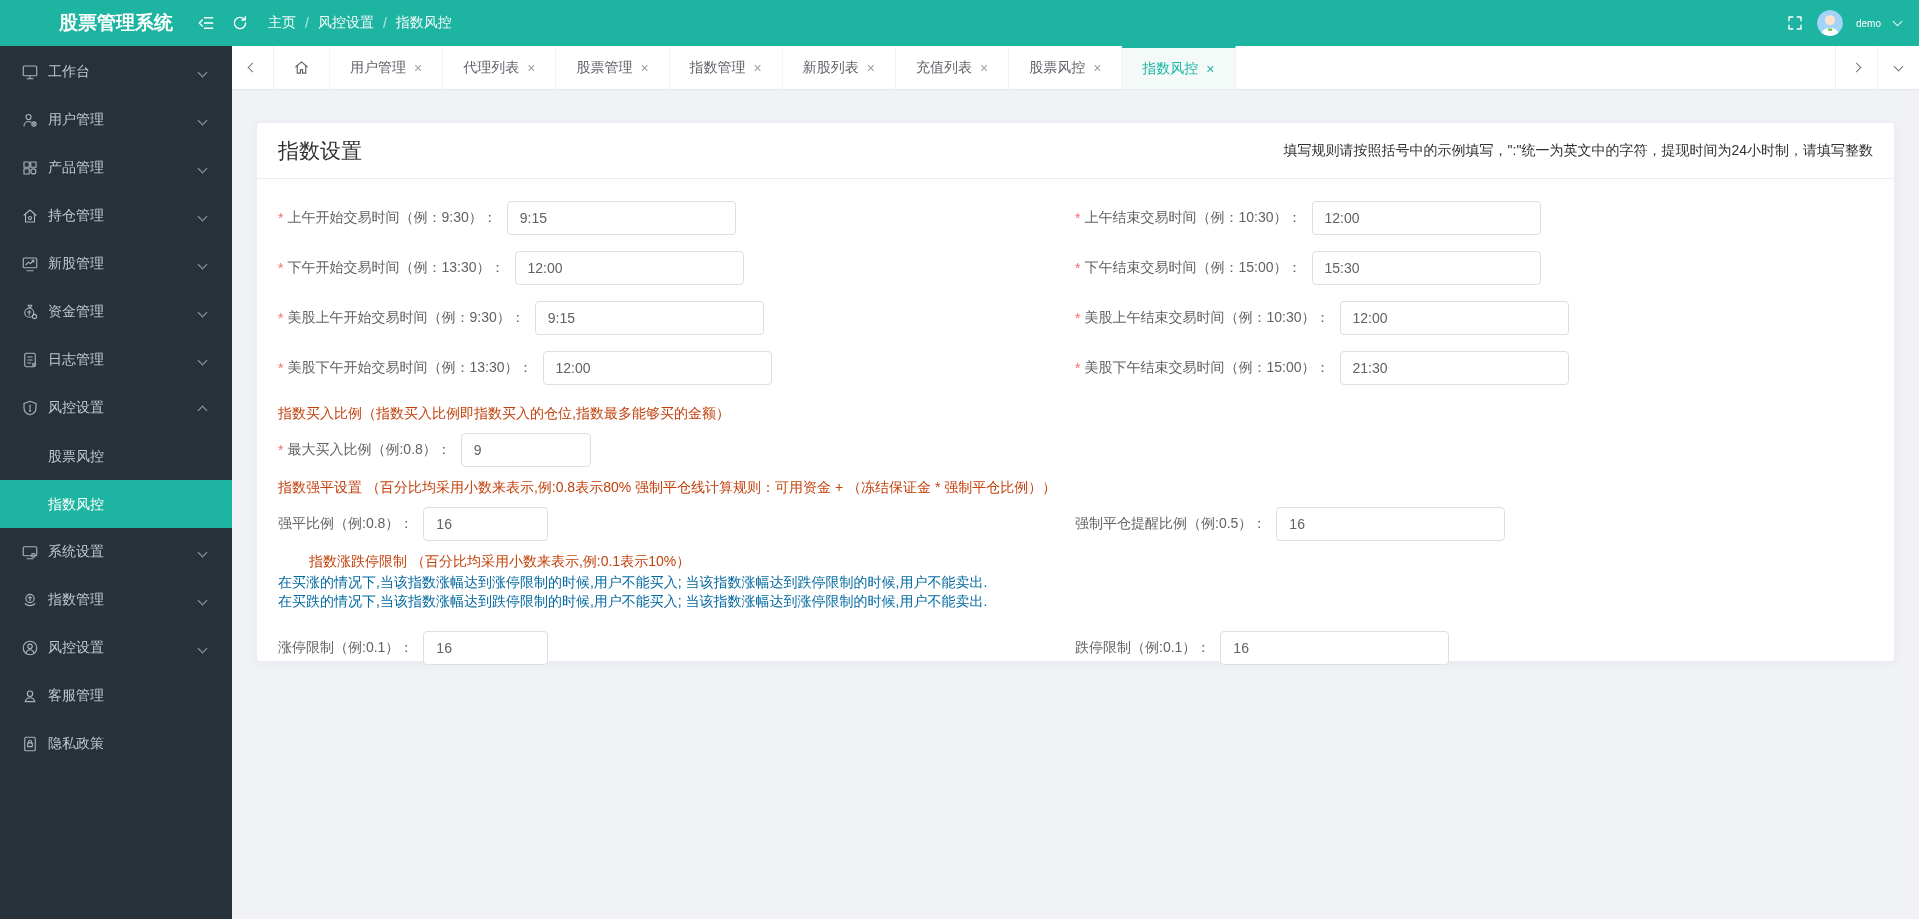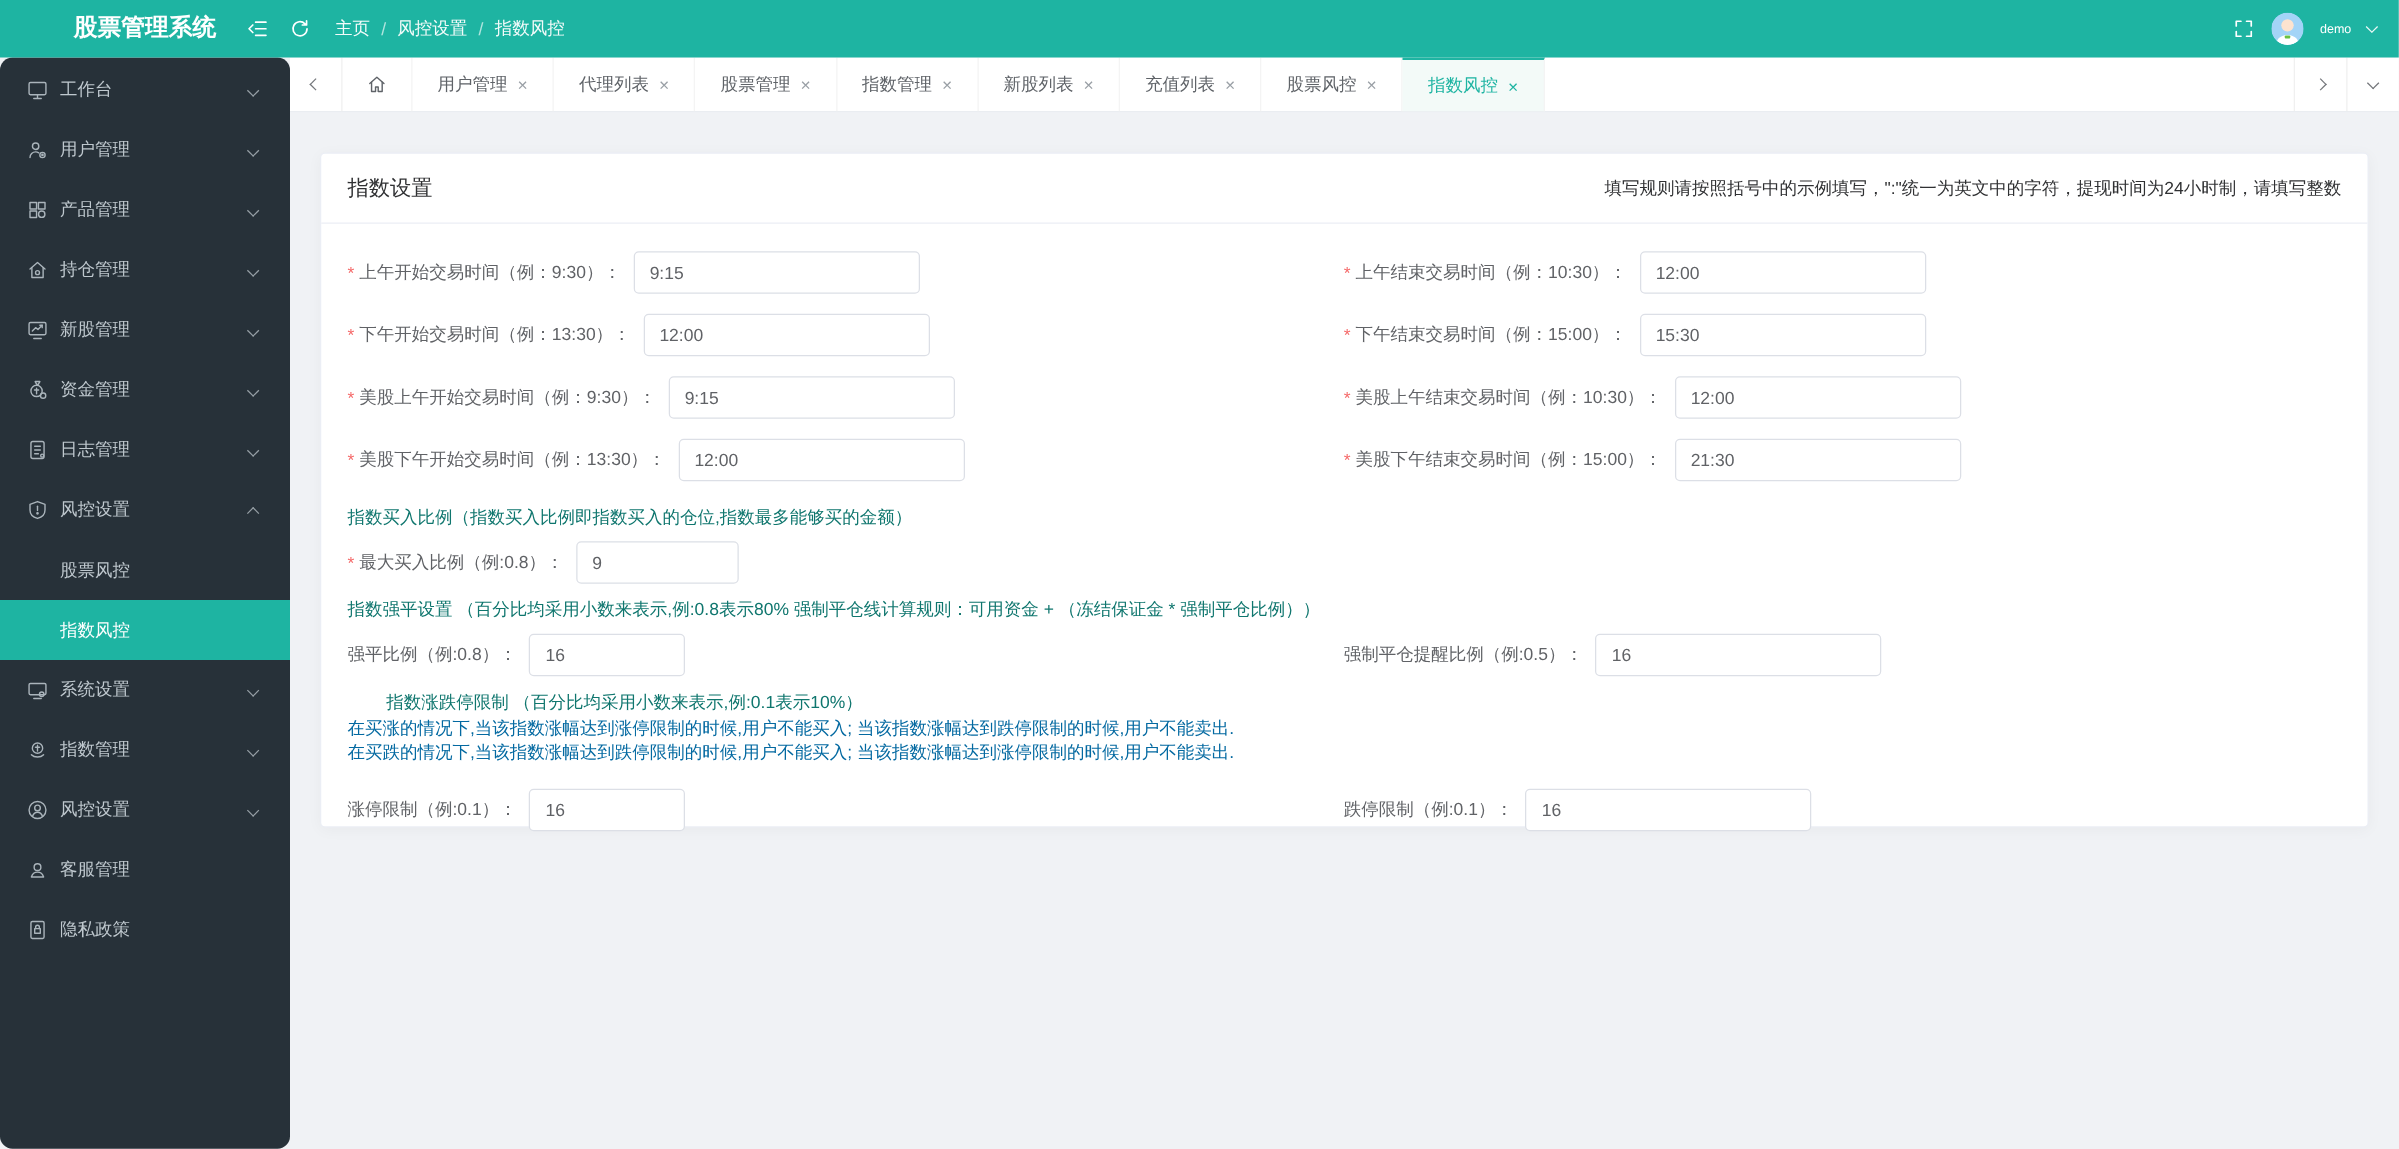--- a/index.html
+++ b/index.html
@@ -23,21 +23,21 @@
   .avatar { width:26px; height:26px; border-radius:50%; overflow:hidden; }
   .username { color:#fff; font-size:10px; }
   .chev { display:inline-block; width:7px; height:7px;
     border-right:1.6px solid #97a0a6; border-bottom:1.6px solid #97a0a6;
     transform:rotate(45deg); }
   .chev.up { transform:rotate(-135deg); margin-top:4px; }
   .chev.white { border-color:rgba(255,255,255,0.9); margin-top:-4px; }
 
   
   .sidebar { position:absolute; top:46px; left:0; width:232px; bottom:0;
-    background:#273139; padding-top:2px;border-radius:10px; }
+    background:#273139; padding-top:2px; }
   .menu-item { height:48px; display:flex; align-items:center; padding-left:21px;
     position:relative; color:#bfc8ce; font-size:14px; cursor:pointer; }
   .menu-item .micon { width:18px; height:18px; stroke:#aab4bb; fill:none;
     stroke-width:1.5; stroke-linecap:round; stroke-linejoin:round; margin-right:9px; }
   .menu-item .chev { position:absolute; right:26px; }
   .submenu-item { height:48px; line-height:48px; padding-left:48px; font-size:14px;
     color:#bfc8ce; cursor:pointer; }
   .submenu-item.active { background:#1eb4a2; color:#fff; }
 
   
@@ -62,33 +62,33 @@
   .tab-spacer { flex:1; }
 
   
   .main { position:absolute; top:90px; left:232px; right:0; bottom:0;
     background:#f0f2f5; overflow:hidden; }
   .card { position:absolute; left:24px; right:24px; top:32px; height:540px;
     background:#fff; border:1px solid #ebeef5; border-radius:4px;
     box-shadow:0 2px 12px rgba(0,0,0,0.04); }
   .card-header { height:56px; padding:0 21px; display:flex; align-items:center;
     justify-content:space-between; border-bottom:1px solid #ebeef5; }
-  .card-title { font-size:17px; color:#303133; }
+  .card-title { font-size:21px; color:#303133; }
   .card-note { font-size:14px; color:#303133; }
   .card-body { padding:22px 20px 28px 21px; }
 
   .form-grid { display:grid; grid-template-columns:797px 1fr; margin-bottom:16px; }
   .field { display:flex; align-items:center; height:34px; white-space:nowrap; }
   .req { color:#f56c6c; font-size:14px; margin-right:4px; }
   .flabel { font-size:14px; color:#606266; margin-right:10px; }
   .fld { height:34px; border:1px solid #dcdfe6; border-radius:4px; padding:0 12px;
     font-size:14px; color:#606266; background:#fff; outline:none; width:229px;
     font-family:"Liberation Sans", sans-serif; }
   .fld.w130 { width:130px; } .fld.w125 { width:125px; }
-  .sec-heading { font-size:14px; color:#0f766e; margin:20px 0 10px; }
+  .sec-heading { font-size:14px; color:#c2410c; margin:20px 0 10px; }
   .sec-heading.tight { margin:12px 0 8px; }
   .sec-desc { font-size:14px; color:#0369a1; line-height:19px; }
   .row-gap { margin-top:10px; margin-bottom:0; }
 </style>
 </head>
 <body>
 
 <div class="header">
   <div class="logo">股票管理系统</div>
   <span class="hbtn fold">

